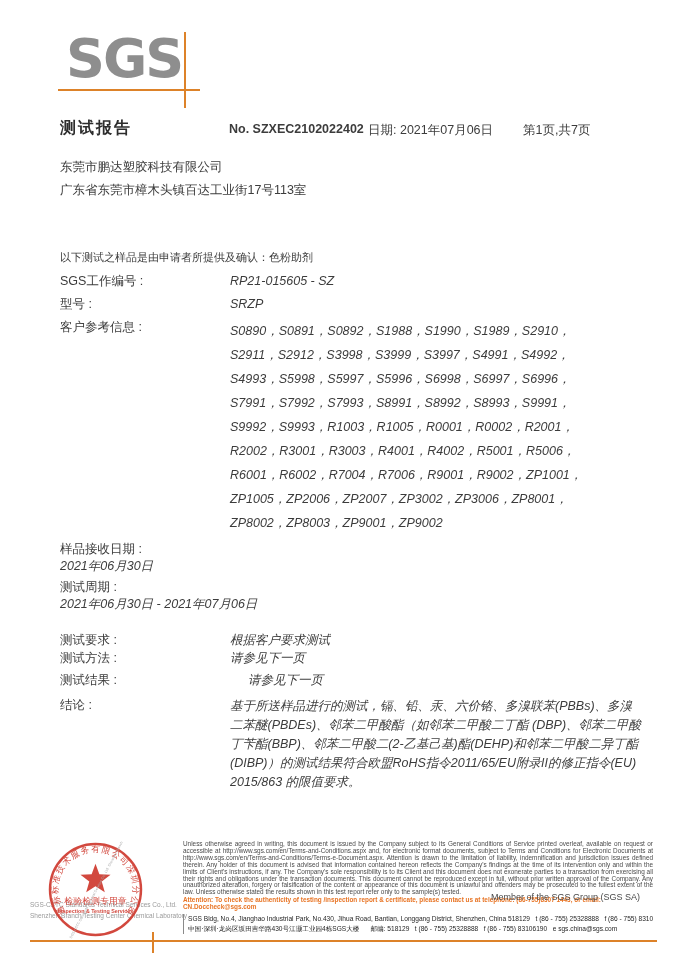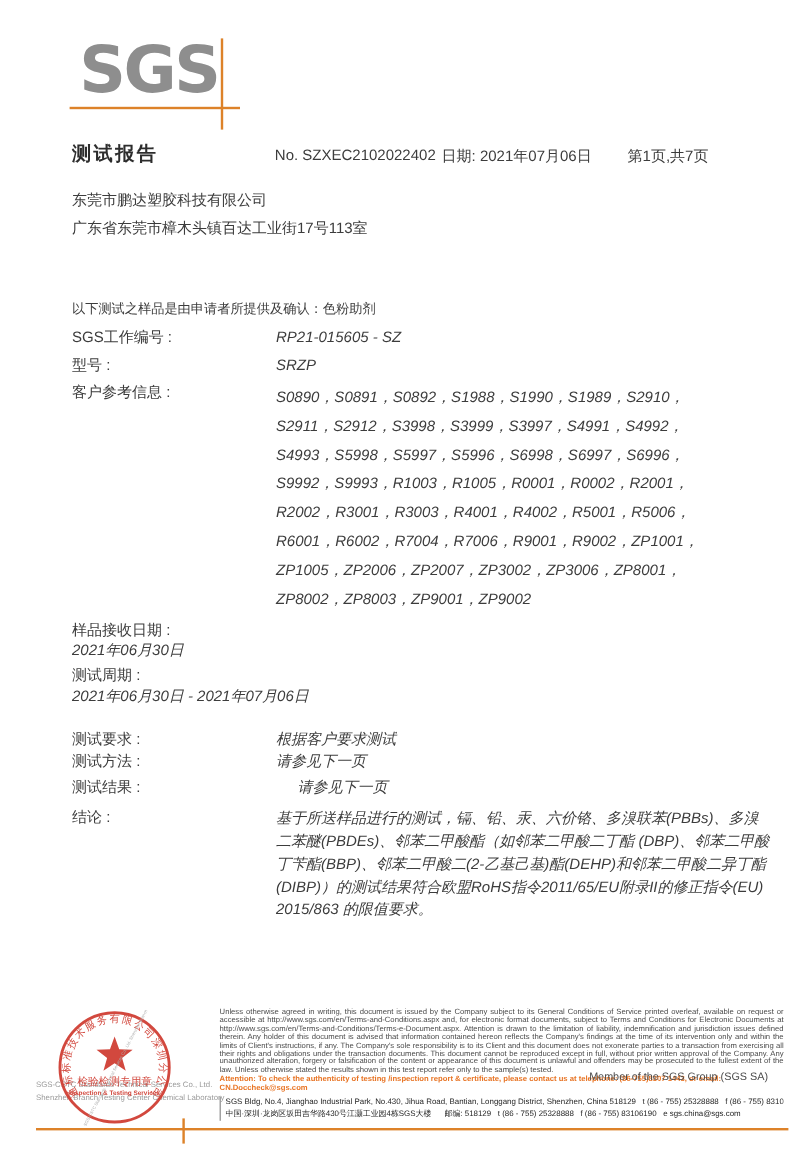--- a/index.html
+++ b/index.html
@@ -6,21 +6,21 @@
   body{width:677px;height:959px;background:#ffffff;position:relative;overflow:hidden;
        font-family:"Liberation Sans","DejaVu Sans",sans-serif;color:#3c3c3c;}
   .abs{position:absolute;}
   
   .logo-text{left:66px;top:30px;font-size:54px;line-height:58px;font-weight:bold;
              color:#8e8e8e;letter-spacing:-2px;font-family:"DejaVu Sans",sans-serif;}
   .logo-hline{left:58px;top:89px;width:142px;height:2px;background:#dd8229;}
   .logo-vline{left:184px;top:32px;width:2px;height:76px;background:#dd8229;}
   
   .doc-title{left:60px;top:118px;font-size:16px;font-weight:bold;color:#2d2d2d;letter-spacing:2px;text-align:right;}
-  .report-no{left:229px;top:122px;font-size:12.5px;}
+  .report-no{left:229px;top:122px;font-size:12.5px;font-weight:bold;}
   .header-date{left:368px;top:122px;font-size:12.5px;}
   .header-page{left:523px;top:122px;font-size:12.5px;}
   .applicant-name{left:60px;top:159px;font-size:12.5px;}
   .applicant-addr{left:60px;top:182px;font-size:12.5px;}
   .intro{left:60px;top:250px;font-size:11px;}
   
   .fields{left:60px;top:273px;width:582px;font-size:12.5px;}
   .row{display:flex;align-items:flex-start;}
   .lbl{width:170px;flex:none;line-height:17px;}
   .val{flex:1;line-height:17px;font-style:italic;}
@@ -67,20 +67,21 @@
     <div class="row mb6">
       <div class="lbl">型号 :</div>
       <div class="val">SRZP</div>
     </div>
     <div class="row mb6">
       <div class="lbl">客户参考信息 :</div>
       <div class="val">
         <div class="ref-line">S0890，S0891，S0892，S1988，S1990，S1989，S2910，</div>
         <div class="ref-line">S2911，S2912，S3998，S3999，S3997，S4991，S4992，</div>
         <div class="ref-line">S4993，S5998，S5997，S5996，S6998，S6997，S6996，</div>
+        <div class="ref-line">S7991，S7992，S7993，S8991，S8992，S8993，S9991，</div>
         <div class="ref-line">S9992，S9993，R1003，R1005，R0001，R0002，R2001，</div>
         <div class="ref-line">R2002，R3001，R3003，R4001，R4002，R5001，R5006，</div>
         <div class="ref-line">R6001，R6002，R7004，R7006，R9001，R9002，ZP1001，</div>
         <div class="ref-line">ZP1005，ZP2006，ZP2007，ZP3002，ZP3006，ZP8001，</div>
         <div class="ref-line">ZP8002，ZP8003，ZP9001，ZP9002</div>
       </div>
     </div>
     <div class="row mb4">
       <div class="lbl">样品接收日期 :</div>
       <div class="val">2021年06月30日</div>

